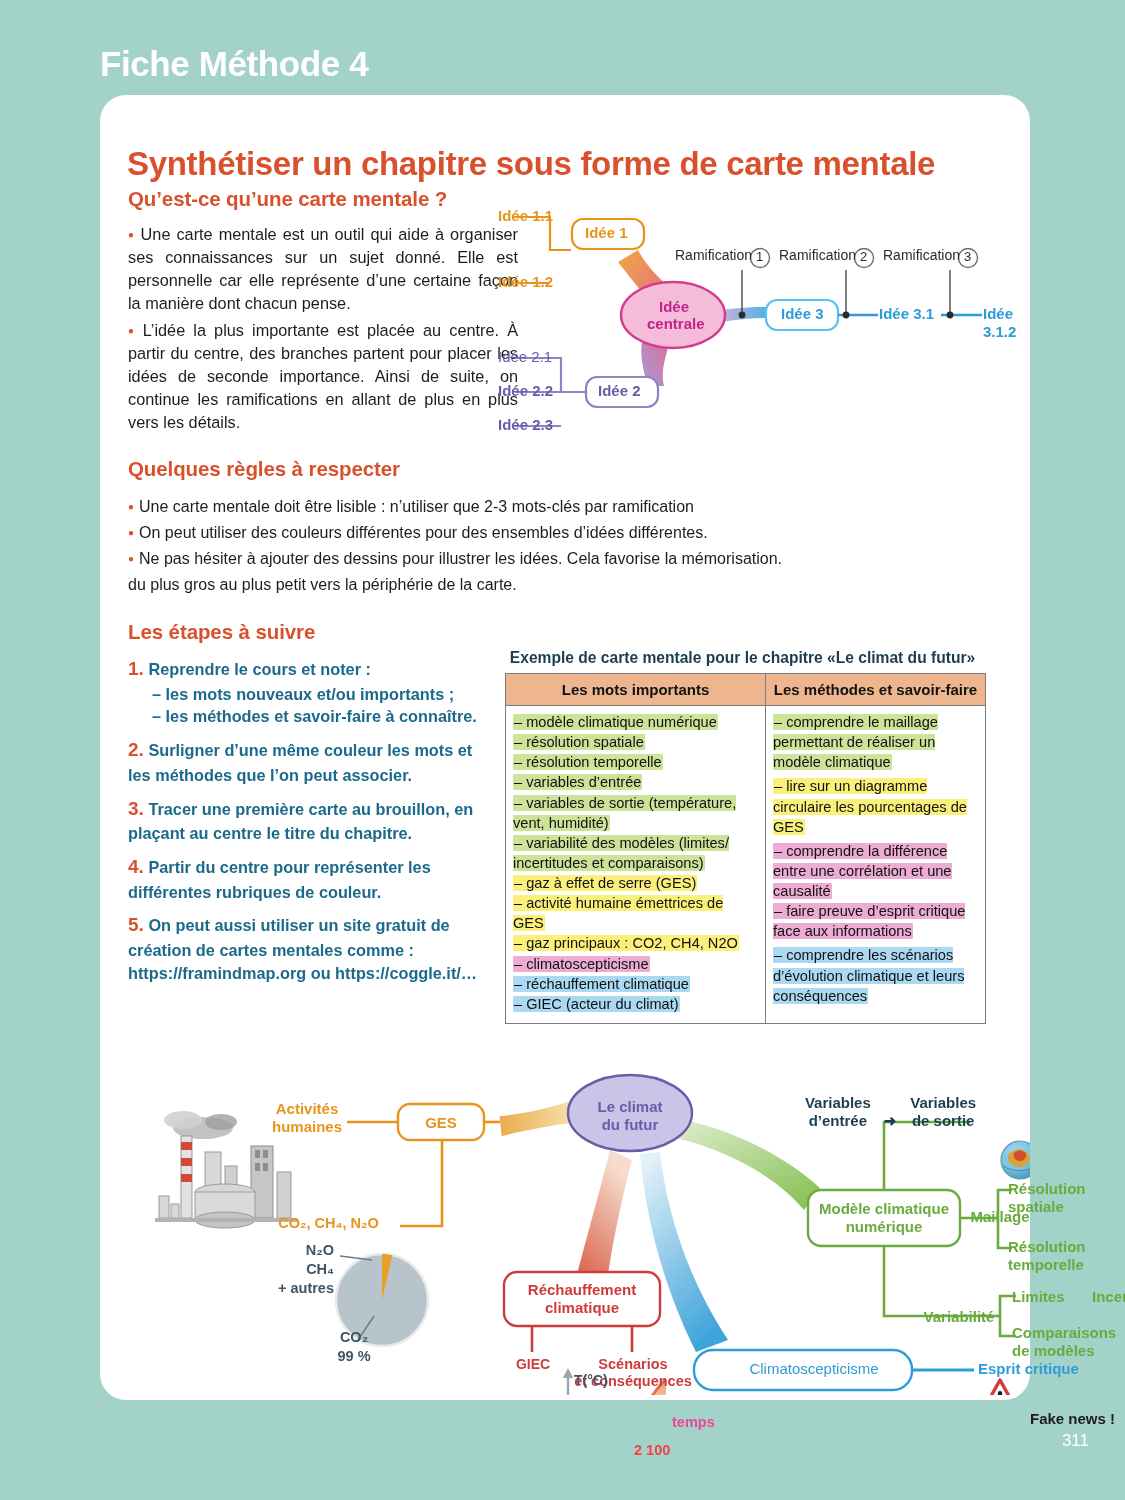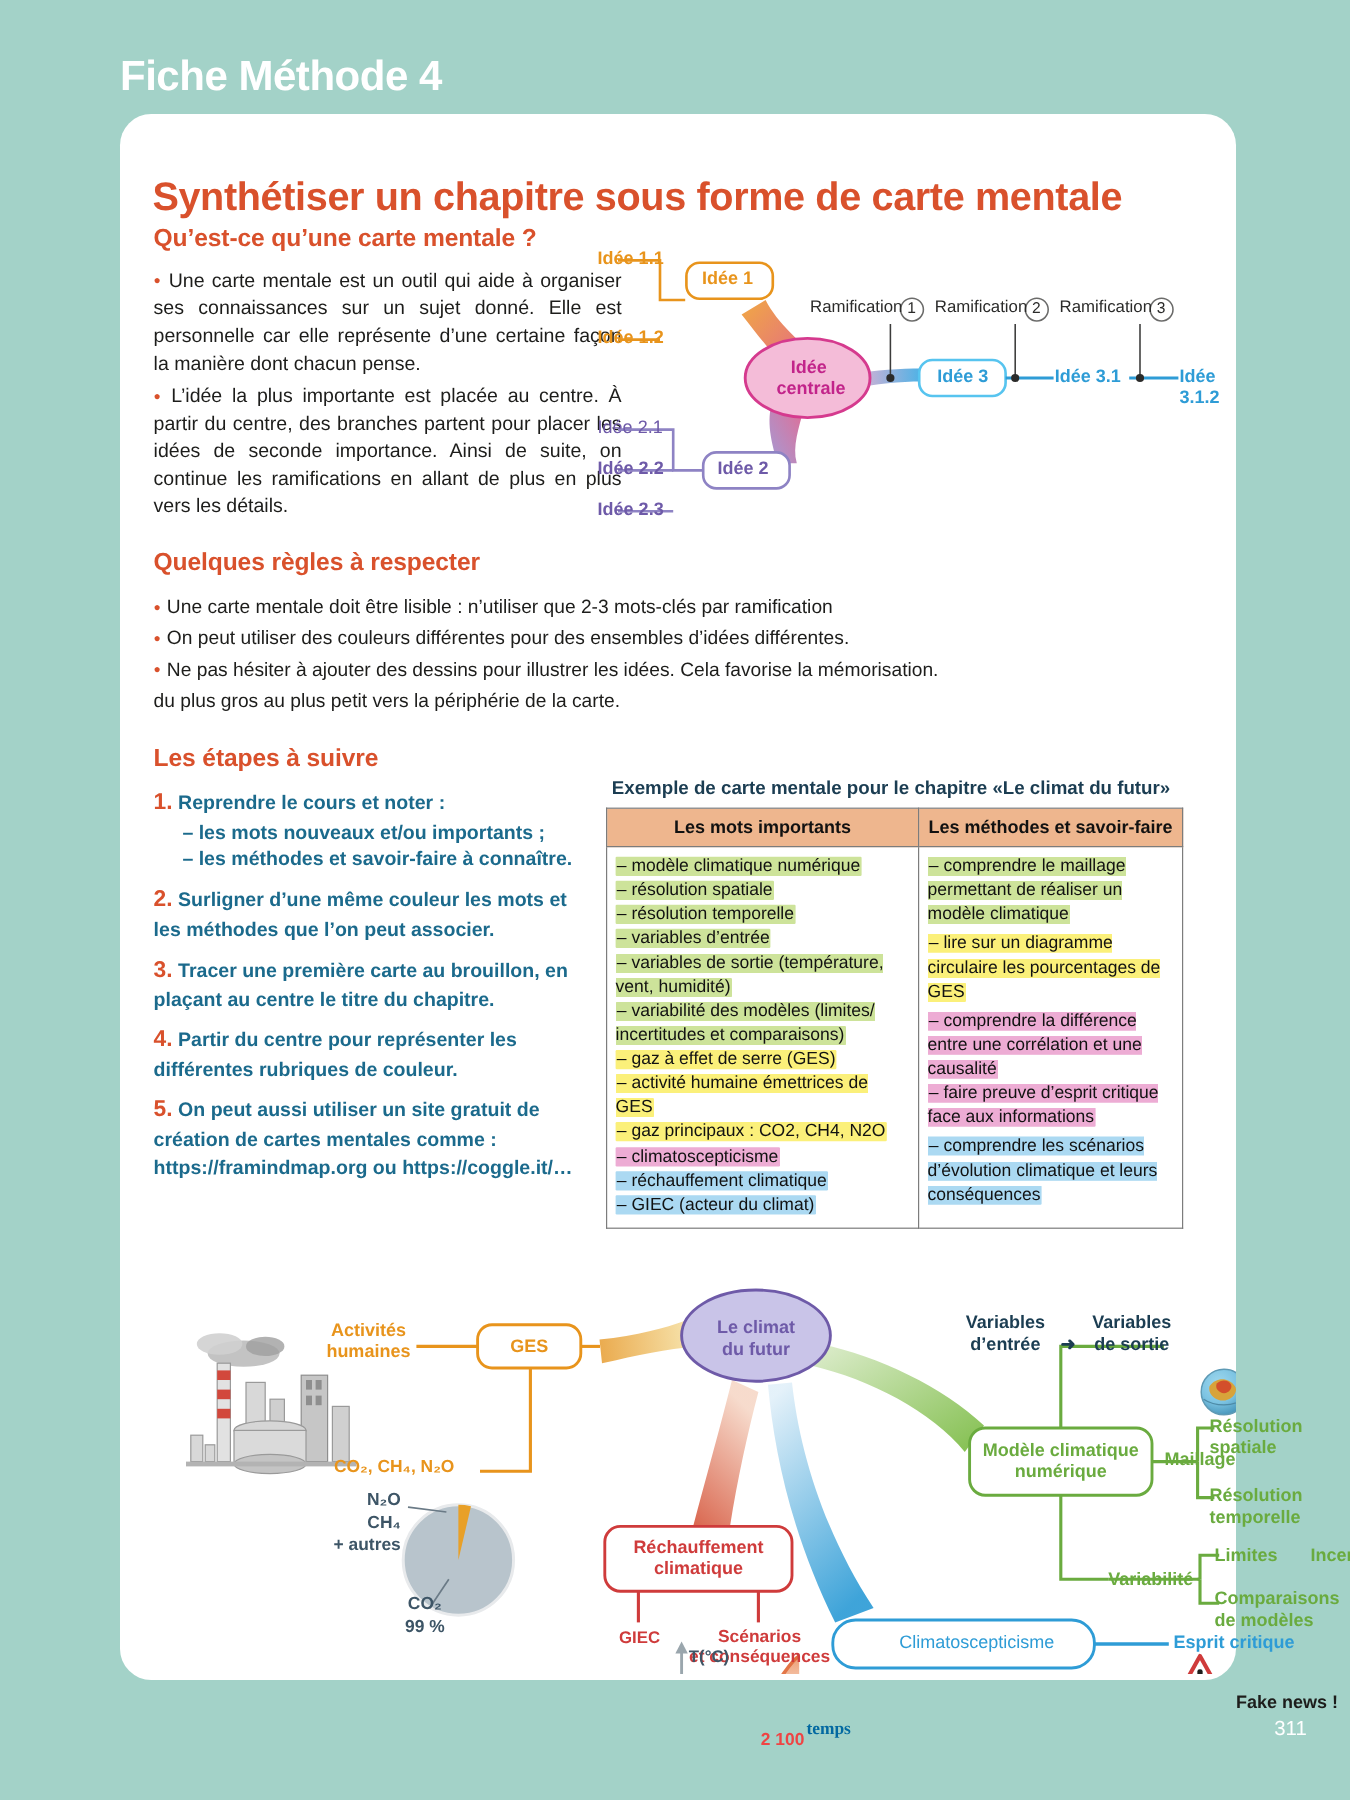--- a/index.html
+++ b/index.html
@@ -374,21 +374,21 @@
     <div class="nd red" style="left:404px;top:281px;width:156px;font-weight:bold;line-height:1.2;">
       <span>Réchauffement</span><br>
       <span>climatique</span>
     </div>
     <div class="nd red" style="left:402px;top:356px;width:62px;font-weight:bold;font-size:14px;">GIEC</div>
     <div class="nd red" style="left:473px;top:356px;width:120px;font-weight:bold;font-size:14.5px;line-height:1.2;">
       <span>Scénarios</span><br>
       <span>et conséquences</span>
     </div>
     <div class="nd" style="left:474px;top:372px;color:#3d5566;font-weight:bold;font-size:14px;">T(°C)</div>
-    <div class="nd" style="left:572px;top:433px;color:#0369a1;font-weight:bold;font-size:14.5px;font-family:Liberation Serif, serif;">temps</div>
+    <div class="nd" style="left:572px;top:414px;color:#ec4899;font-weight:bold;font-size:14.5px;">temps</div>
     <div class="nd" style="left:534px;top:442px;color:#ef4444;font-weight:bold;font-size:14.5px;">2 100</div>
 
     <div class="nd" style="left:700px;top:94px;width:182px;color:#1b3d52;font-weight:bold;">
       <span style="display:inline-block;width:70px;line-height:1.2;">
         <span>Variables</span><br>
         <span>d’entrée</span>
       </span>
       <span style="display:inline-block;width:26px;">➜</span>
       <span style="display:inline-block;width:72px;line-height:1.2;">
         <span>Variables</span><br>

